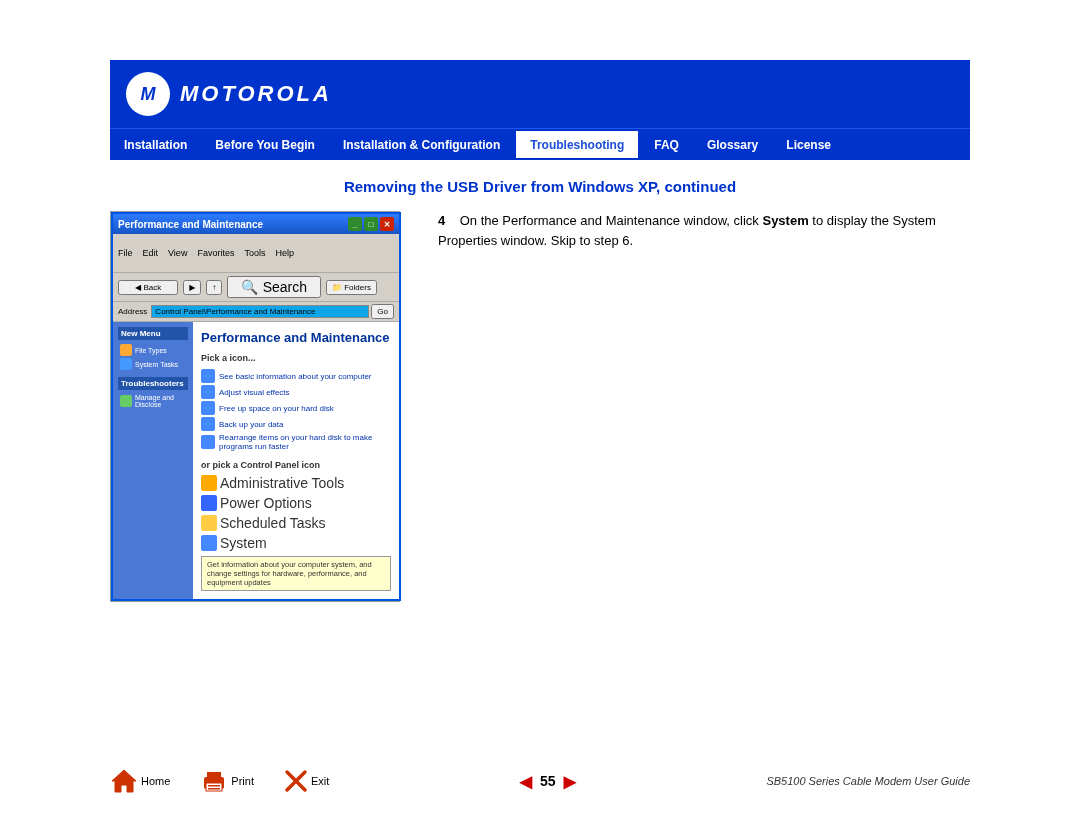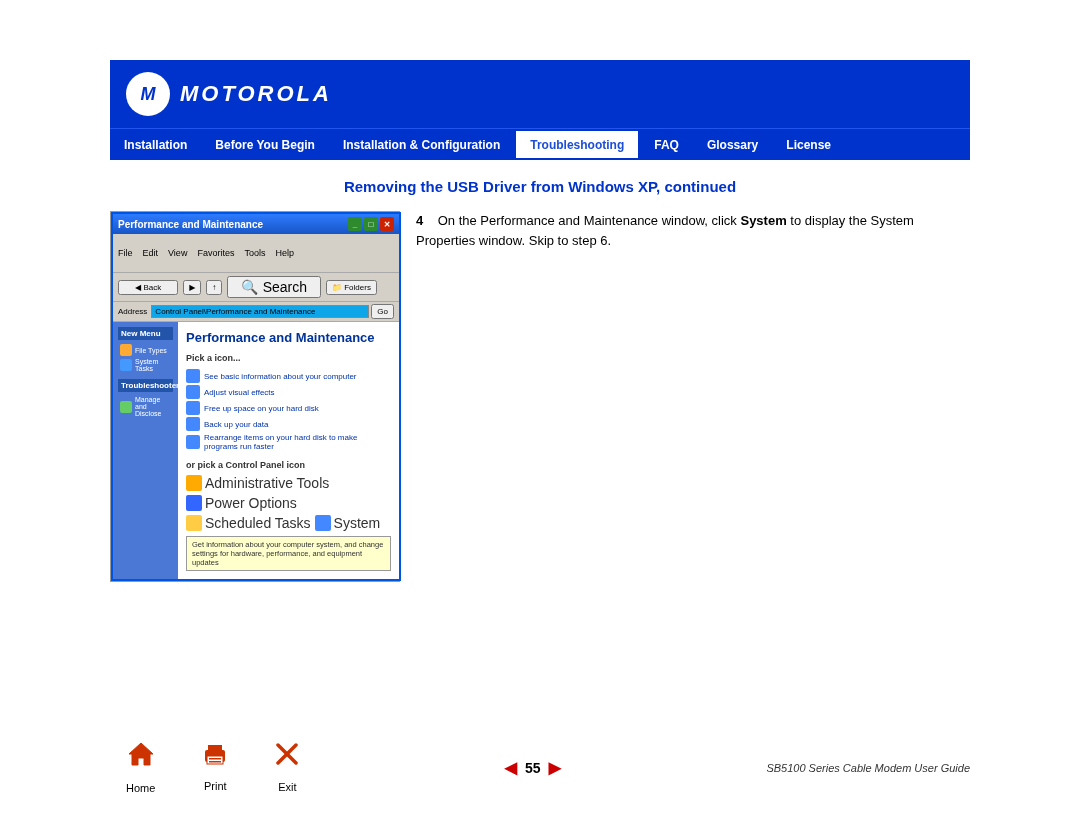--- a/index.html
+++ b/index.html
@@ -102,21 +102,21 @@
     .page-title {
       text-align: center;
       font-size: 15px;
       font-weight: bold;
       color: #0033cc;
       margin-bottom: 16px;
     }
 
     .content-body {
       display: flex;
-      gap: 16px;
+      gap: 38px;
       align-items: flex-start;
     }
 
     
     .screenshot-container {
       width: 290px;
       flex-shrink: 0;
       border: 1px solid #999;
     }
 
@@ -187,21 +187,21 @@
       font-size: 9px;
     }
 
     .xp-body {
       display: flex;
       background: #ffffff;
       min-height: 190px;
     }
 
     .xp-sidebar {
-      width: 65px;
+      width: 80px;
       background: #4a78d4;
       padding: 5px;
       font-size: 8px;
       color: white;
     }
 
     .xp-sidebar-section {
       margin-bottom: 6px;
     }
 
@@ -335,27 +335,26 @@
     }
 
     .footer-nav {
       display: flex;
       align-items: center;
       gap: 30px;
     }
 
     .footer-btn {
       display: flex;
-      flex-direction: column;
-      align-items: center;
-      gap: 15px;
+      flex-direction: row;
+      align-items: center;
+      gap: 3px;
       cursor: pointer;
       text-decoration: none;
       color: #000;
-      margin-left: 16px;
     }
 
     .footer-btn-label {
       font-size: 11px;
       color: #000;
     }
 
     .icon-home {
       width: 28px;
       height: 26px;

